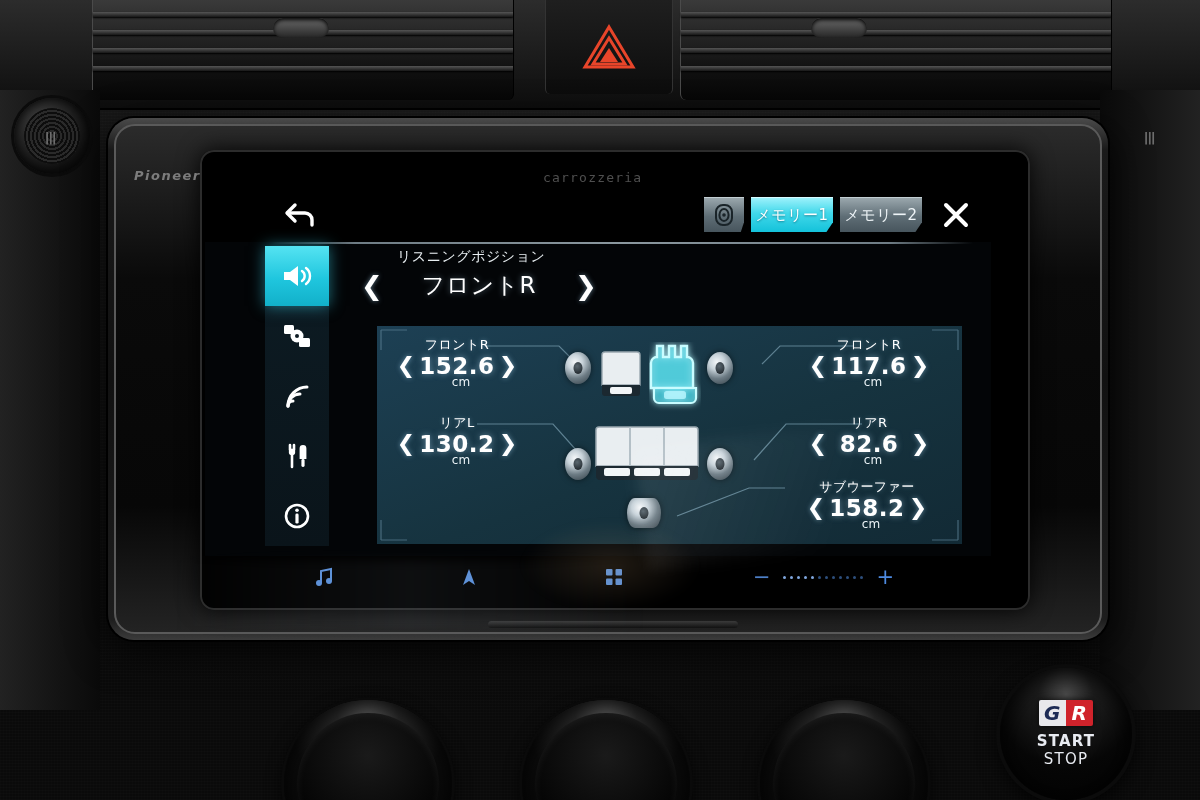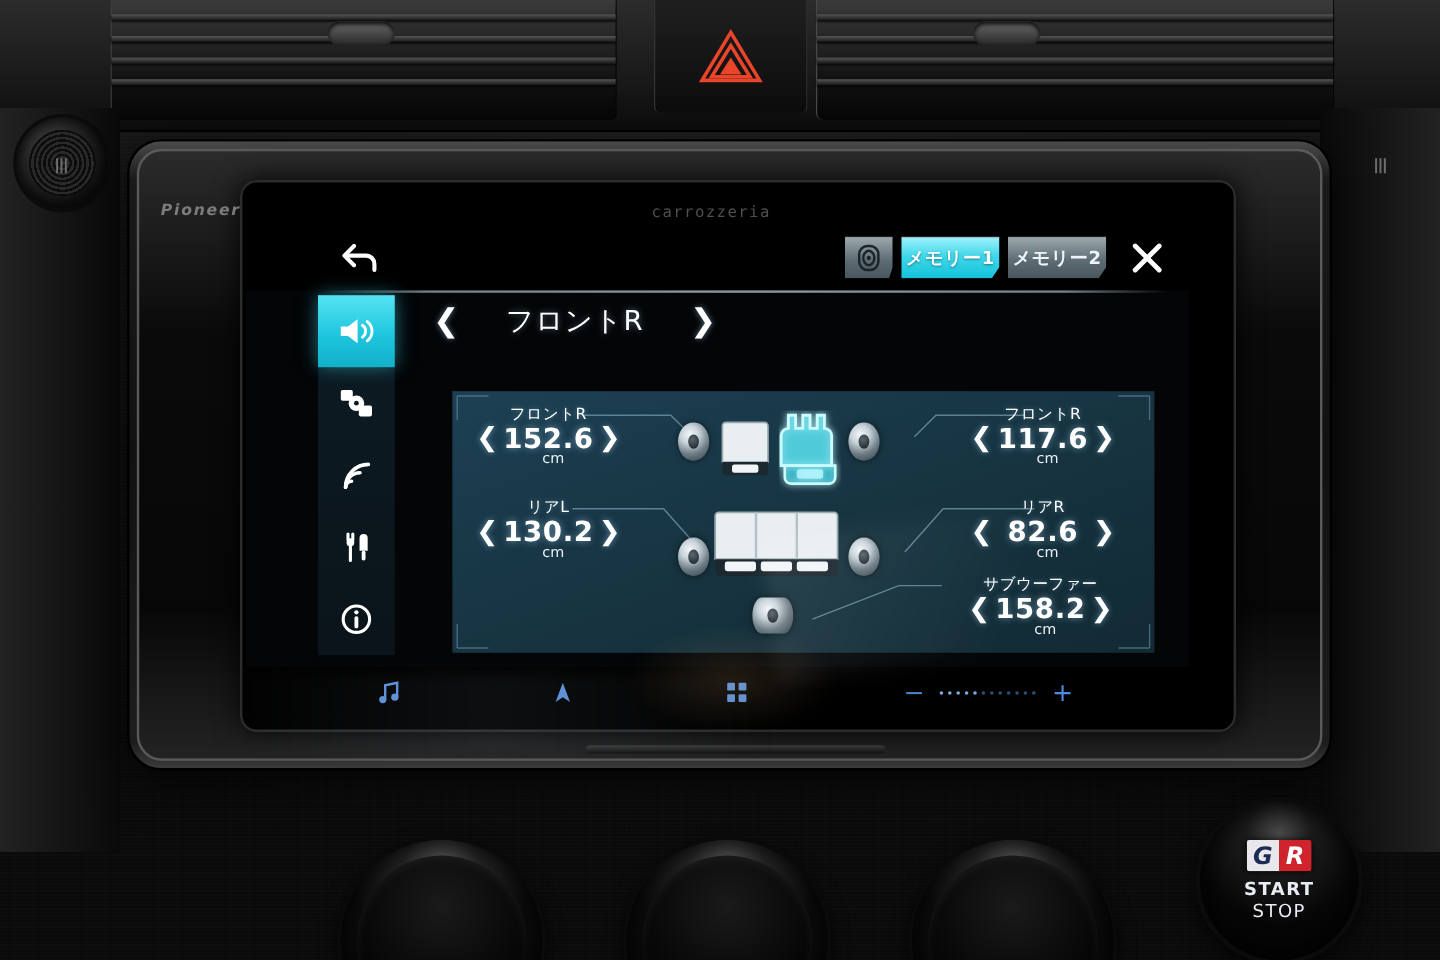--- a/index.html
+++ b/index.html
@@ -79,21 +79,21 @@
     text-shadow:0 0 6px rgba(190,225,255,.45);white-space:nowrap;}
   #header-right{position:absolute;right:20px;top:11px;display:flex;align-items:center;gap:7px;}
 
   .hdr-btn{height:34px;display:flex;align-items:center;justify-content:center;
     color:#eef4f7;font-size:15px;letter-spacing:.5px;cursor:pointer;
     background:linear-gradient(180deg,#9aa7ad,#5e6d75 55%,#47555d);
     border-top:1px solid #c3ced3;
     -webkit-clip-path:polygon(0 0,100% 0,100% 72%,92% 100%,0 100%);
             clip-path:polygon(0 0,100% 0,100% 72%,92% 100%,0 100%);}
   .hdr-btn.icon-btn{width:40px;}
-  .hdr-btn.mem{width:82px;font-weight:bold;}
+  .hdr-btn.mem{width:82px;font-weight:normal;}
   .hdr-btn.mem.active{
     background:linear-gradient(180deg,#9bf1fb,#41d8ea 45%,#14c2da);
     color:#ffffff;text-shadow:0 1px 2px rgba(0,70,90,.6);
     border-top:1px solid #d6fbff;}
   #close-x{margin-left:12px;width:30px;height:30px;cursor:pointer;}
 
   #header-rule{position:absolute;left:66px;top:56px;width:702px;height:2px;
     background:linear-gradient(90deg,rgba(255,255,255,0),#6f7d85 12%,#8b989f 50%,#6f7d85 88%,rgba(255,255,255,0));}
 
   
@@ -331,20 +331,21 @@
     <div class="side-item">
       <svg width="30" height="28" viewBox="0 0 30 28">
         <circle cx="15" cy="14" r="11" fill="none" stroke="#fff" stroke-width="2.6"></circle>
         <circle cx="15" cy="8.3" r="1.8" fill="#fff"></circle>
         <rect x="13.4" y="11.6" width="3.2" height="10" rx="1.4" fill="#fff"></rect>
       </svg>
     </div>
   </div>
 
   <div id="lp-block">
+    <div id="lp-label">リスニングポジション</div>
     <div id="lp-row">
       <div id="lp-prev">❮</div>
       <div id="lp-value">フロントR</div>
       <div id="lp-next">❯</div>
     </div>
   </div>
 
 
   <div id="diagram">
 

